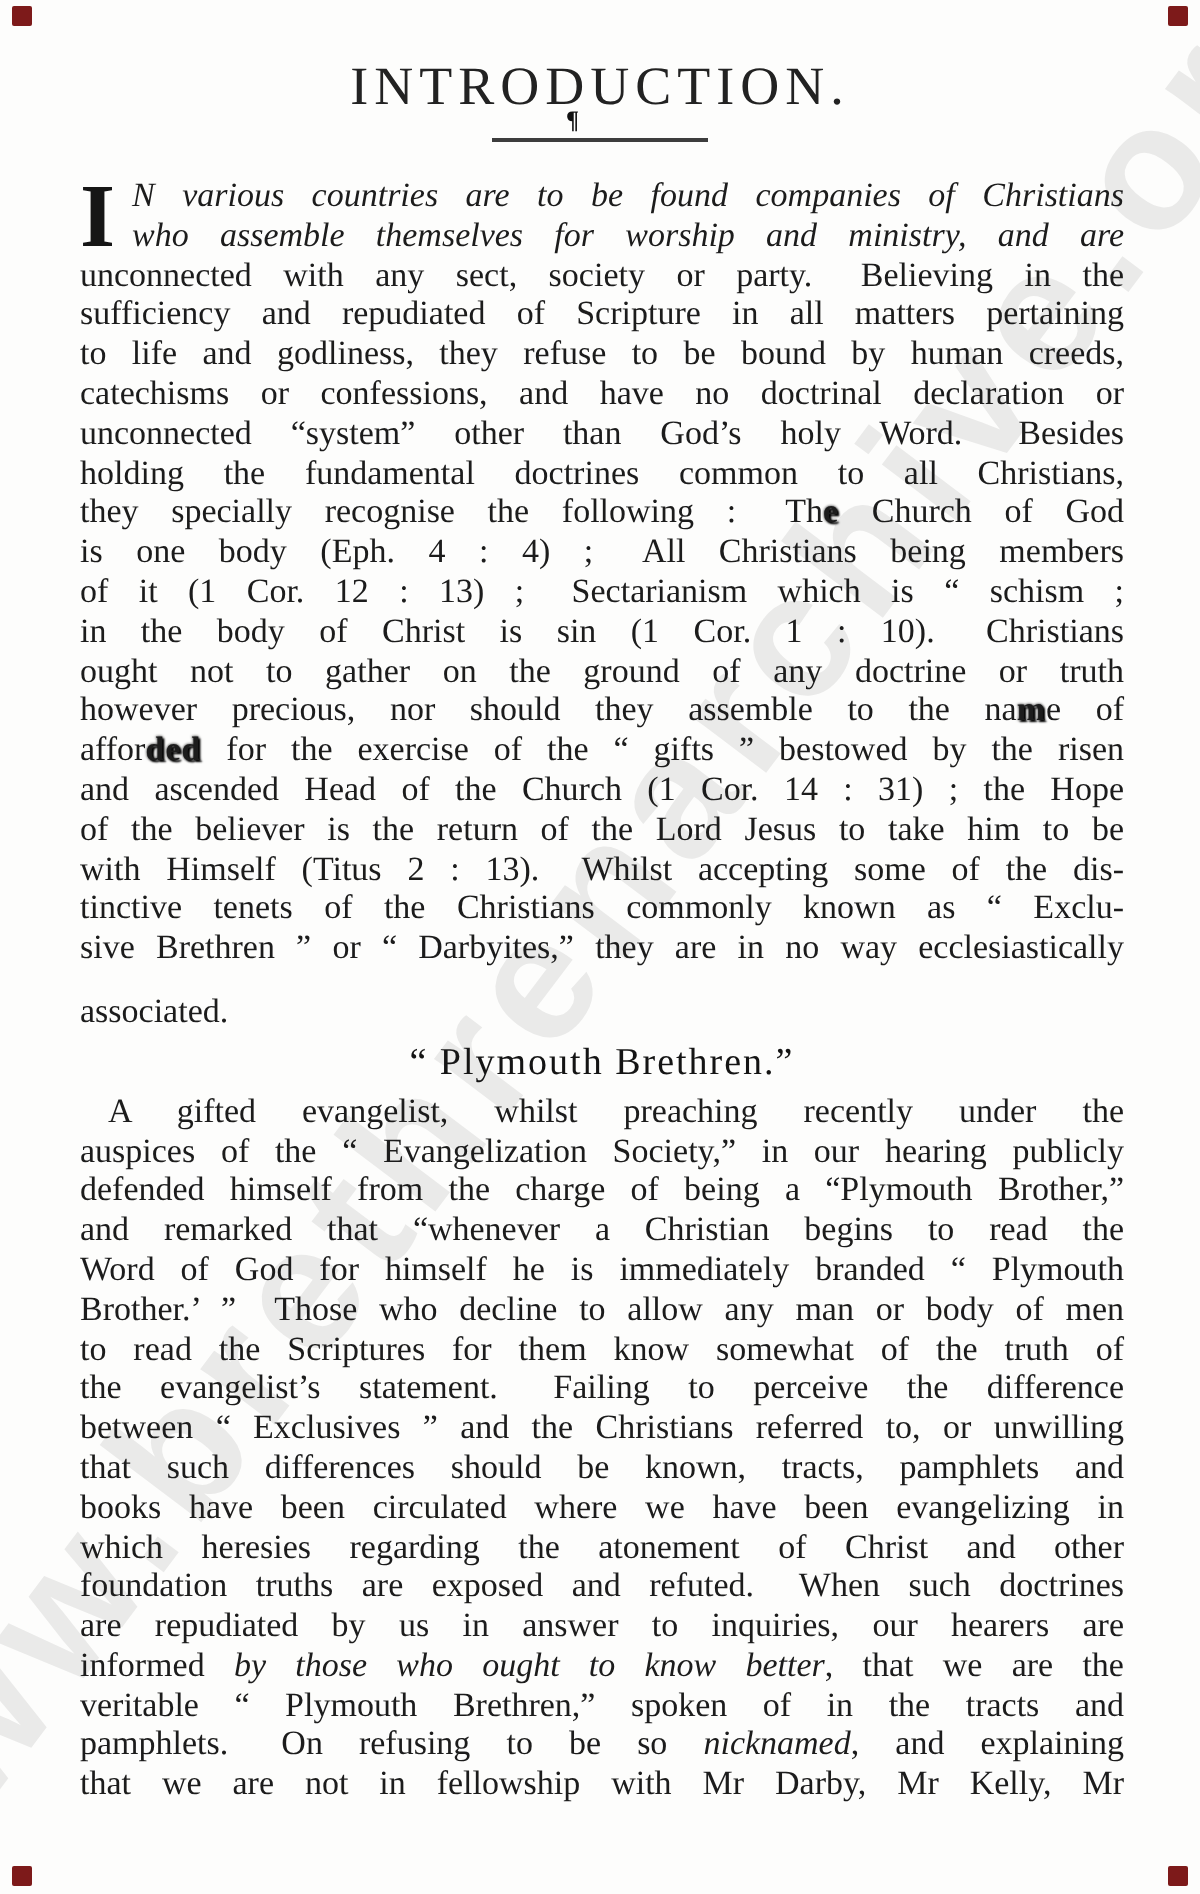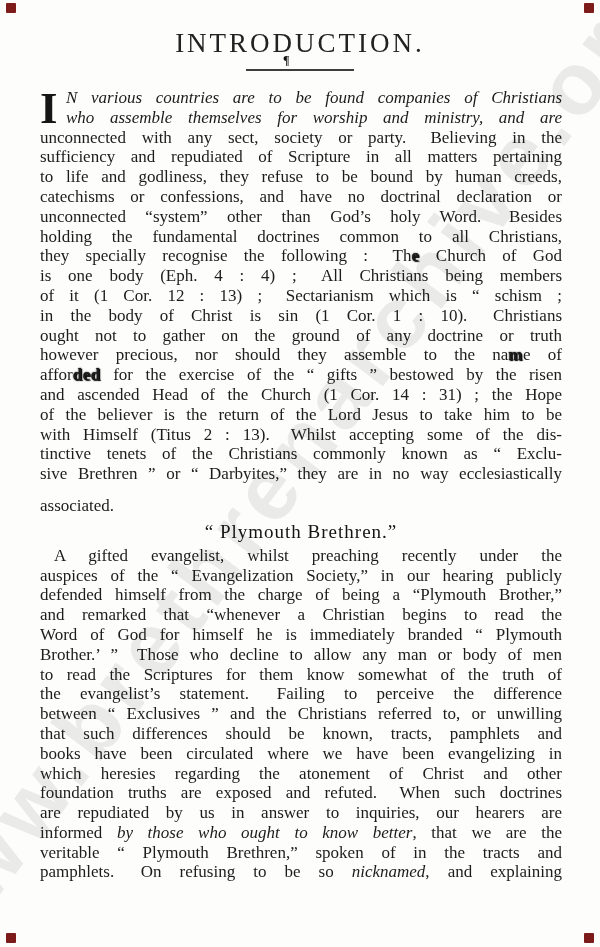--- a/index.html
+++ b/index.html
@@ -150,16 +150,17 @@
         <div class="line">the evangelist’s statement.  Failing to perceive the difference</div>
         <div class="line">between “ Exclusives ” and the Christians referred to, or unwilling</div>
         <div class="line">that such differences should be known, tracts, pamphlets and</div>
         <div class="line">books have been circulated where we have been evangelizing in</div>
         <div class="line">which heresies regarding the atonement of Christ and other</div>
         <div class="line">foundation truths are exposed and refuted.  When such doctrines</div>
         <div class="line">are repudiated by us in answer to inquiries, our hearers are</div>
         <div class="line">informed <i>by those who ought to know better</i>, that we are the</div>
         <div class="line">veritable “ Plymouth Brethren,” spoken of in the tracts and</div>
         <div class="line">pamphlets.  On refusing to be so <i>nicknamed</i>, and explaining</div>
+        <div class="line">that we are not in fellowship with Mr Darby, Mr Kelly, Mr</div>
       </div>
   </div>
 
 </div>
 
 </body></html>

